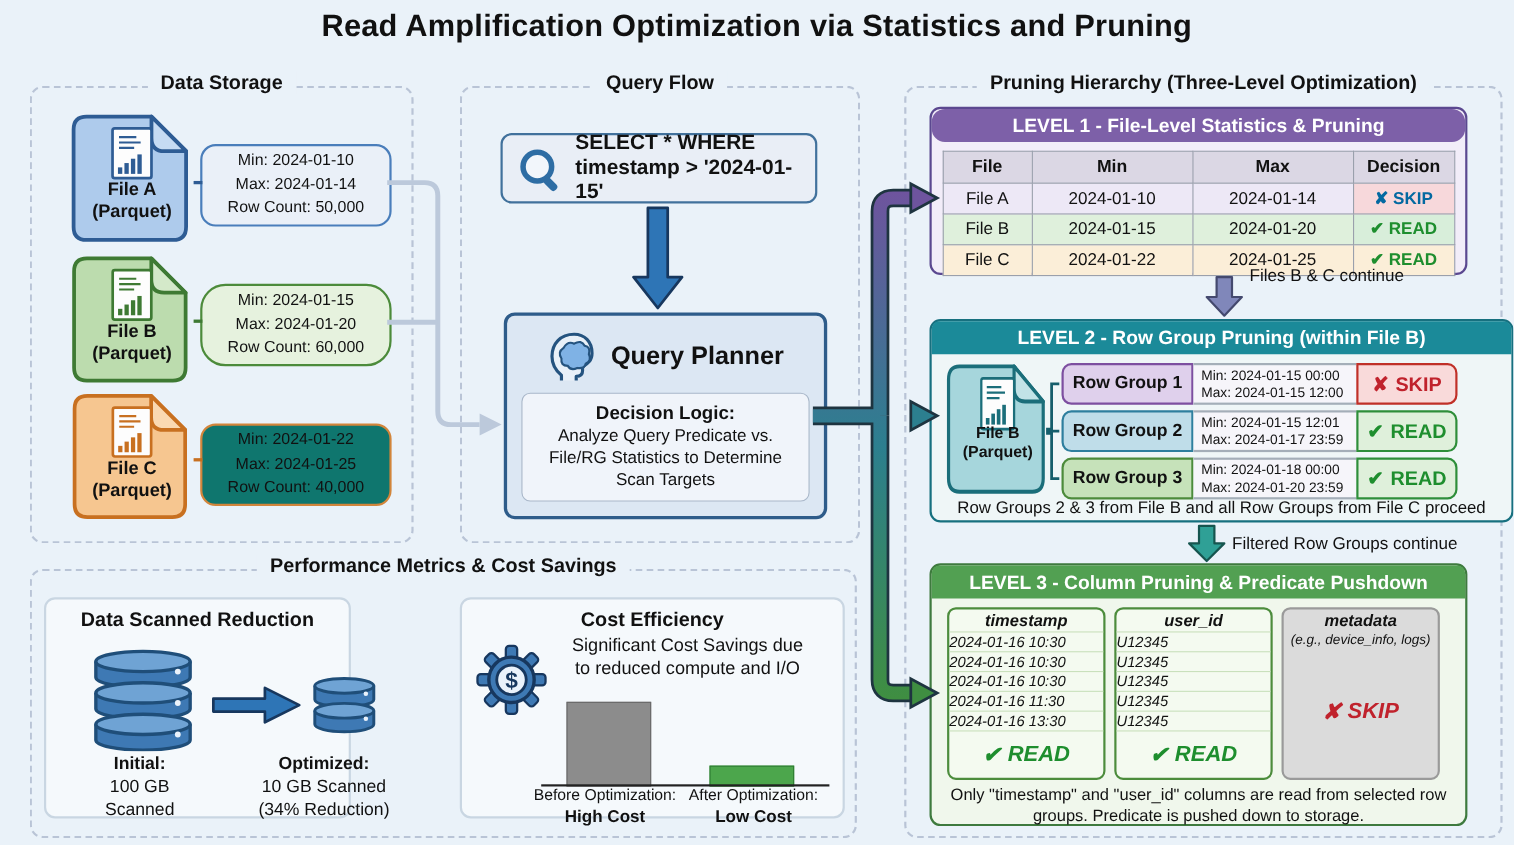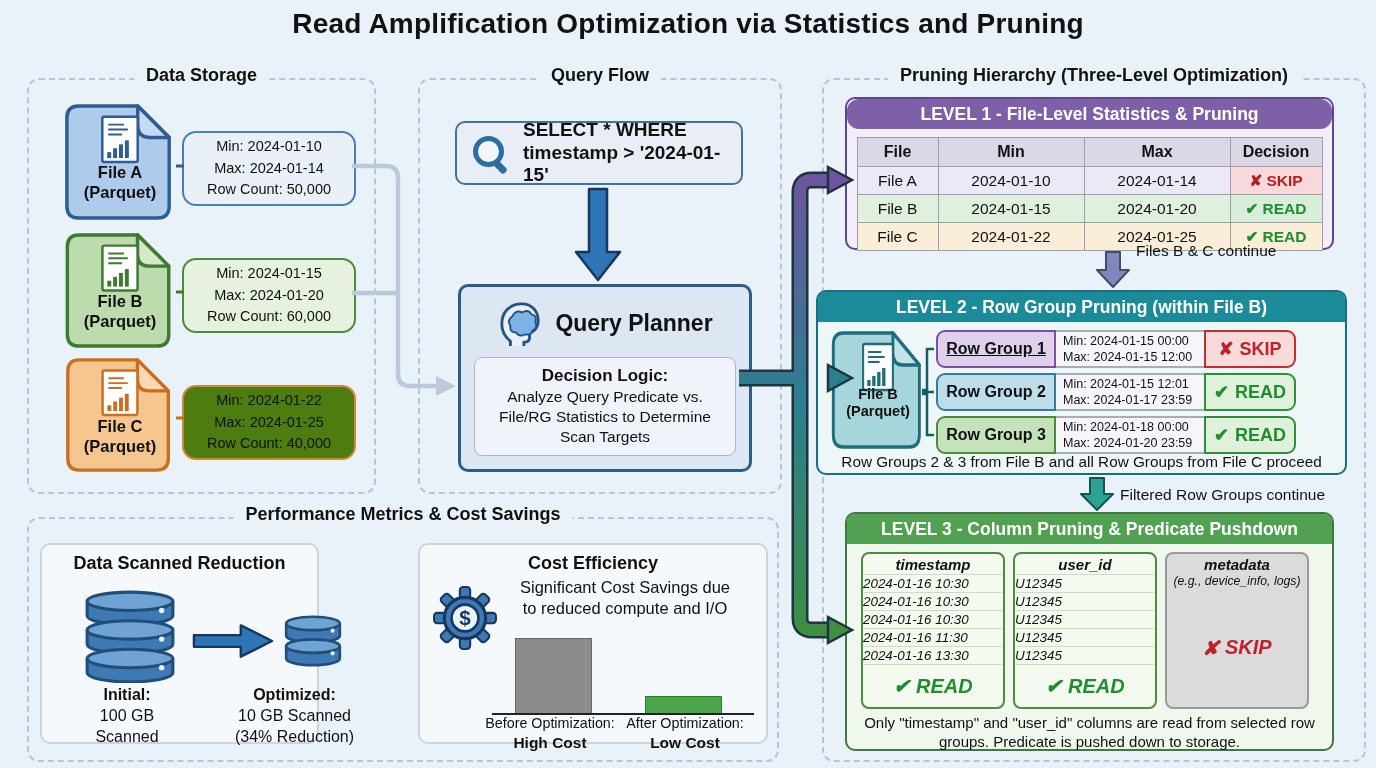--- a/index.html
+++ b/index.html
@@ -16,21 +16,21 @@
   .file-label{position:absolute;left:0;right:0;top:60px;text-align:center;font-weight:bold;
               font-size:16.5px;line-height:1.2;}
   .fc-blue  {--fill:#AECBEC;--fold:#C6DBF3;--stroke:#2E5C94;}
   .fc-green {--fill:#BCDCAE;--fold:#D4E9C9;--stroke:#3E7A33;}
   .fc-orange{--fill:#F6C690;--fold:#FAD9B2;--stroke:#C87020;}
   .fc-teal  {--fill:#A6D6DC;--fold:#C2E3E7;--stroke:#1B6E7A;}
   .stat-box{position:absolute;border:2px solid;border-radius:14px;display:flex;flex-direction:column;
             justify-content:center;text-align:center;font-size:14.5px;line-height:1.5;}
   .stat-a{background:#EAF0F8;border-color:#4A7EBB;}
   .stat-b{background:#E6F2DE;border-color:#4C8B3B;}
-  .stat-c{background:#4d7c0f;border-color:#D2853B;}
+  .stat-c{background:#0f766e;border-color:#D2853B;}
   
   .sql-box{position:absolute;left:455px;top:121px;width:288px;height:64px;background:#E9EEF6;
            border:2.5px solid #41719C;border-radius:10px;display:flex;align-items:center;gap:14px;padding:0 14px;box-sizing:border-box;}
   .sql-text{font-weight:bold;font-size:19px;line-height:1.2;}
   .mag{position:relative;width:38px;height:38px;flex:0 0 38px;}
   .mag-circle{position:absolute;left:2px;top:2px;width:21px;height:21px;border:5px solid #2E6DA4;border-radius:50%;background:#F2F6FB;}
   .mag-handle{position:absolute;left:27px;top:26px;width:14px;height:7px;background:#2E6DA4;border-radius:3px;transform:rotate(45deg);transform-origin:0 0;}
   .planner{position:absolute;left:458px;top:284px;width:294px;height:188px;background:#DCE7F3;
            border:3px solid #2E5C8A;border-radius:10px;box-sizing:border-box;}
   .planner-head{display:flex;align-items:center;justify-content:center;gap:12px;padding-top:10px;height:52px;}
@@ -44,31 +44,31 @@
               font-size:17.5px;line-height:30px;}
   .lvl1{left:845px;top:97px;width:489px;height:153px;background:#F2EDF9;border-color:#5B4890;}
   .lvl1 .lvl-header{background:#7D60A8;border-radius:12px;}
   .l1-table{border-collapse:collapse;margin:8px auto 17px auto;}
   .l1-table th,.l1-table td{border:1.5px solid #9AA0AC;text-align:center;padding:1px 0;}
   .l1-table th{background:#DBD7E4;font-size:16px;height:26px;}
   .l1-table td{font-size:15.5px;height:25px;}
   .c-file{width:80px;} .c-min{width:145px;} .c-max{width:145px;} .c-dec{width:91px;}
   .row-a td{background:#EDE8F6;} .row-b td{background:#DFF0DC;} .row-c td{background:#FBEED8;}
   td.dec{font-weight:bold;}
-  td.dec-skip{background:#F7D8DB !important;color:#b91c1c;}
+  td.dec-skip{background:#F7D8DB !important;color:#0369a1;}
   td.dec-read-g{background:#D8EEDA !important;color:#1E8E2E;}
   td.dec-read-o{background:#FBEED8 !important;color:#1E8E2E;}
   .xg{font-weight:bold;margin-right:4px;}
   .arrow-label{position:absolute;font-size:15.5px;}
-  .lvl2{left:816px;top:290px;width:531px;height:185px;background:#EFF6F7;border-color:#17707F;}
+  .lvl2{left:845px;top:290px;width:531px;height:185px;background:#EFF6F7;border-color:#17707F;}
   .lvl2 .lvl-header{background:#1B8A99;}
   .l2-row{position:absolute;left:118px;width:360px;height:38px;display:flex;}
   .rg-pill{width:120px;border:2px solid;border-radius:9px 0 0 9px;display:flex;align-items:center;
            justify-content:center;font-weight:bold;font-size:16px;box-sizing:border-box;}
-  .rg1 .rg-pill{background:#DFD0EC;border-color:#7D4FA0;text-decoration:underline;}
+  .rg1 .rg-pill{background:#DFD0EC;border-color:#7D4FA0;}
   .rg2 .rg-pill{background:#BFDDE9;border-color:#2E7F9E;}
   .rg3 .rg-pill{background:#C6E2BA;border-color:#4C8B3B;}
   .rg-stats{width:148px;background:#F6F5FA;border-top:2px solid #A4AEB8;border-bottom:2px solid #A4AEB8;
             font-size:12.5px;line-height:1.3;display:flex;flex-direction:column;justify-content:center;
             padding-left:7px;box-sizing:border-box;}
   .rg-dec{flex:1;border:2px solid;border-radius:0 9px 9px 0;display:flex;align-items:center;
           justify-content:center;font-weight:bold;font-size:18px;gap:6px;box-sizing:border-box;}
   .rg-dec.skip{background:#F9DADA;border-color:#C03028;color:#C0222C;}
   .rg-dec.read{background:#DFF0DB;border-color:#2E8E3A;color:#1E8E2E;}
   .l2-note{position:absolute;left:0;right:0;top:161px;text-align:center;font-size:15.3px;}
@@ -142,21 +142,21 @@
       <rect x="45" y="50" width="4" height="6" fill="var(--stroke)"></rect>
         <rect x="51" y="46" width="4" height="10" fill="var(--stroke)"></rect>
       <rect x="57" y="42" width="4" height="14" fill="var(--stroke)"></rect>
         <rect x="63" y="38" width="4" height="18" fill="var(--stroke)"></rect>
     </svg>
     <div class="file-label">
       <div>File B</div>
       <div>(Parquet)</div>
     </div>
   </div>
-  <div class="stat-box stat-b" style="left:182px;top:258px;width:170px;height:71px;">
+  <div class="stat-box stat-b" style="left:182px;top:258px;width:170px;height:71px;border-radius:23px;">
     <div>Min: 2024-01-15</div>
     <div>Max: 2024-01-20</div>
     <div>Row Count: 60,000</div>
   </div>
 
   <div class="file-card fc-orange" style="left:62px;top:357px;width:116px;height:116px;">
     <svg viewBox="0 0 116 120">
       <path d="M16,3 H76 L108,35 V105 Q108,117 96,117 H16 Q4,117 4,105 V15 Q4,3 16,3 Z" fill="var(--fill)" stroke="var(--stroke)" stroke-width="3.5" stroke-linejoin="round"></path>
       <path d="M76,3 V23 Q76,35 88,35 H108 Z" fill="var(--fold)" stroke="var(--stroke)" stroke-width="3.5" stroke-linejoin="round"></path>
       <rect x="40" y="14" width="36" height="46" rx="2" fill="#FDFDFD" stroke="var(--stroke)" stroke-width="2.5"></rect>

